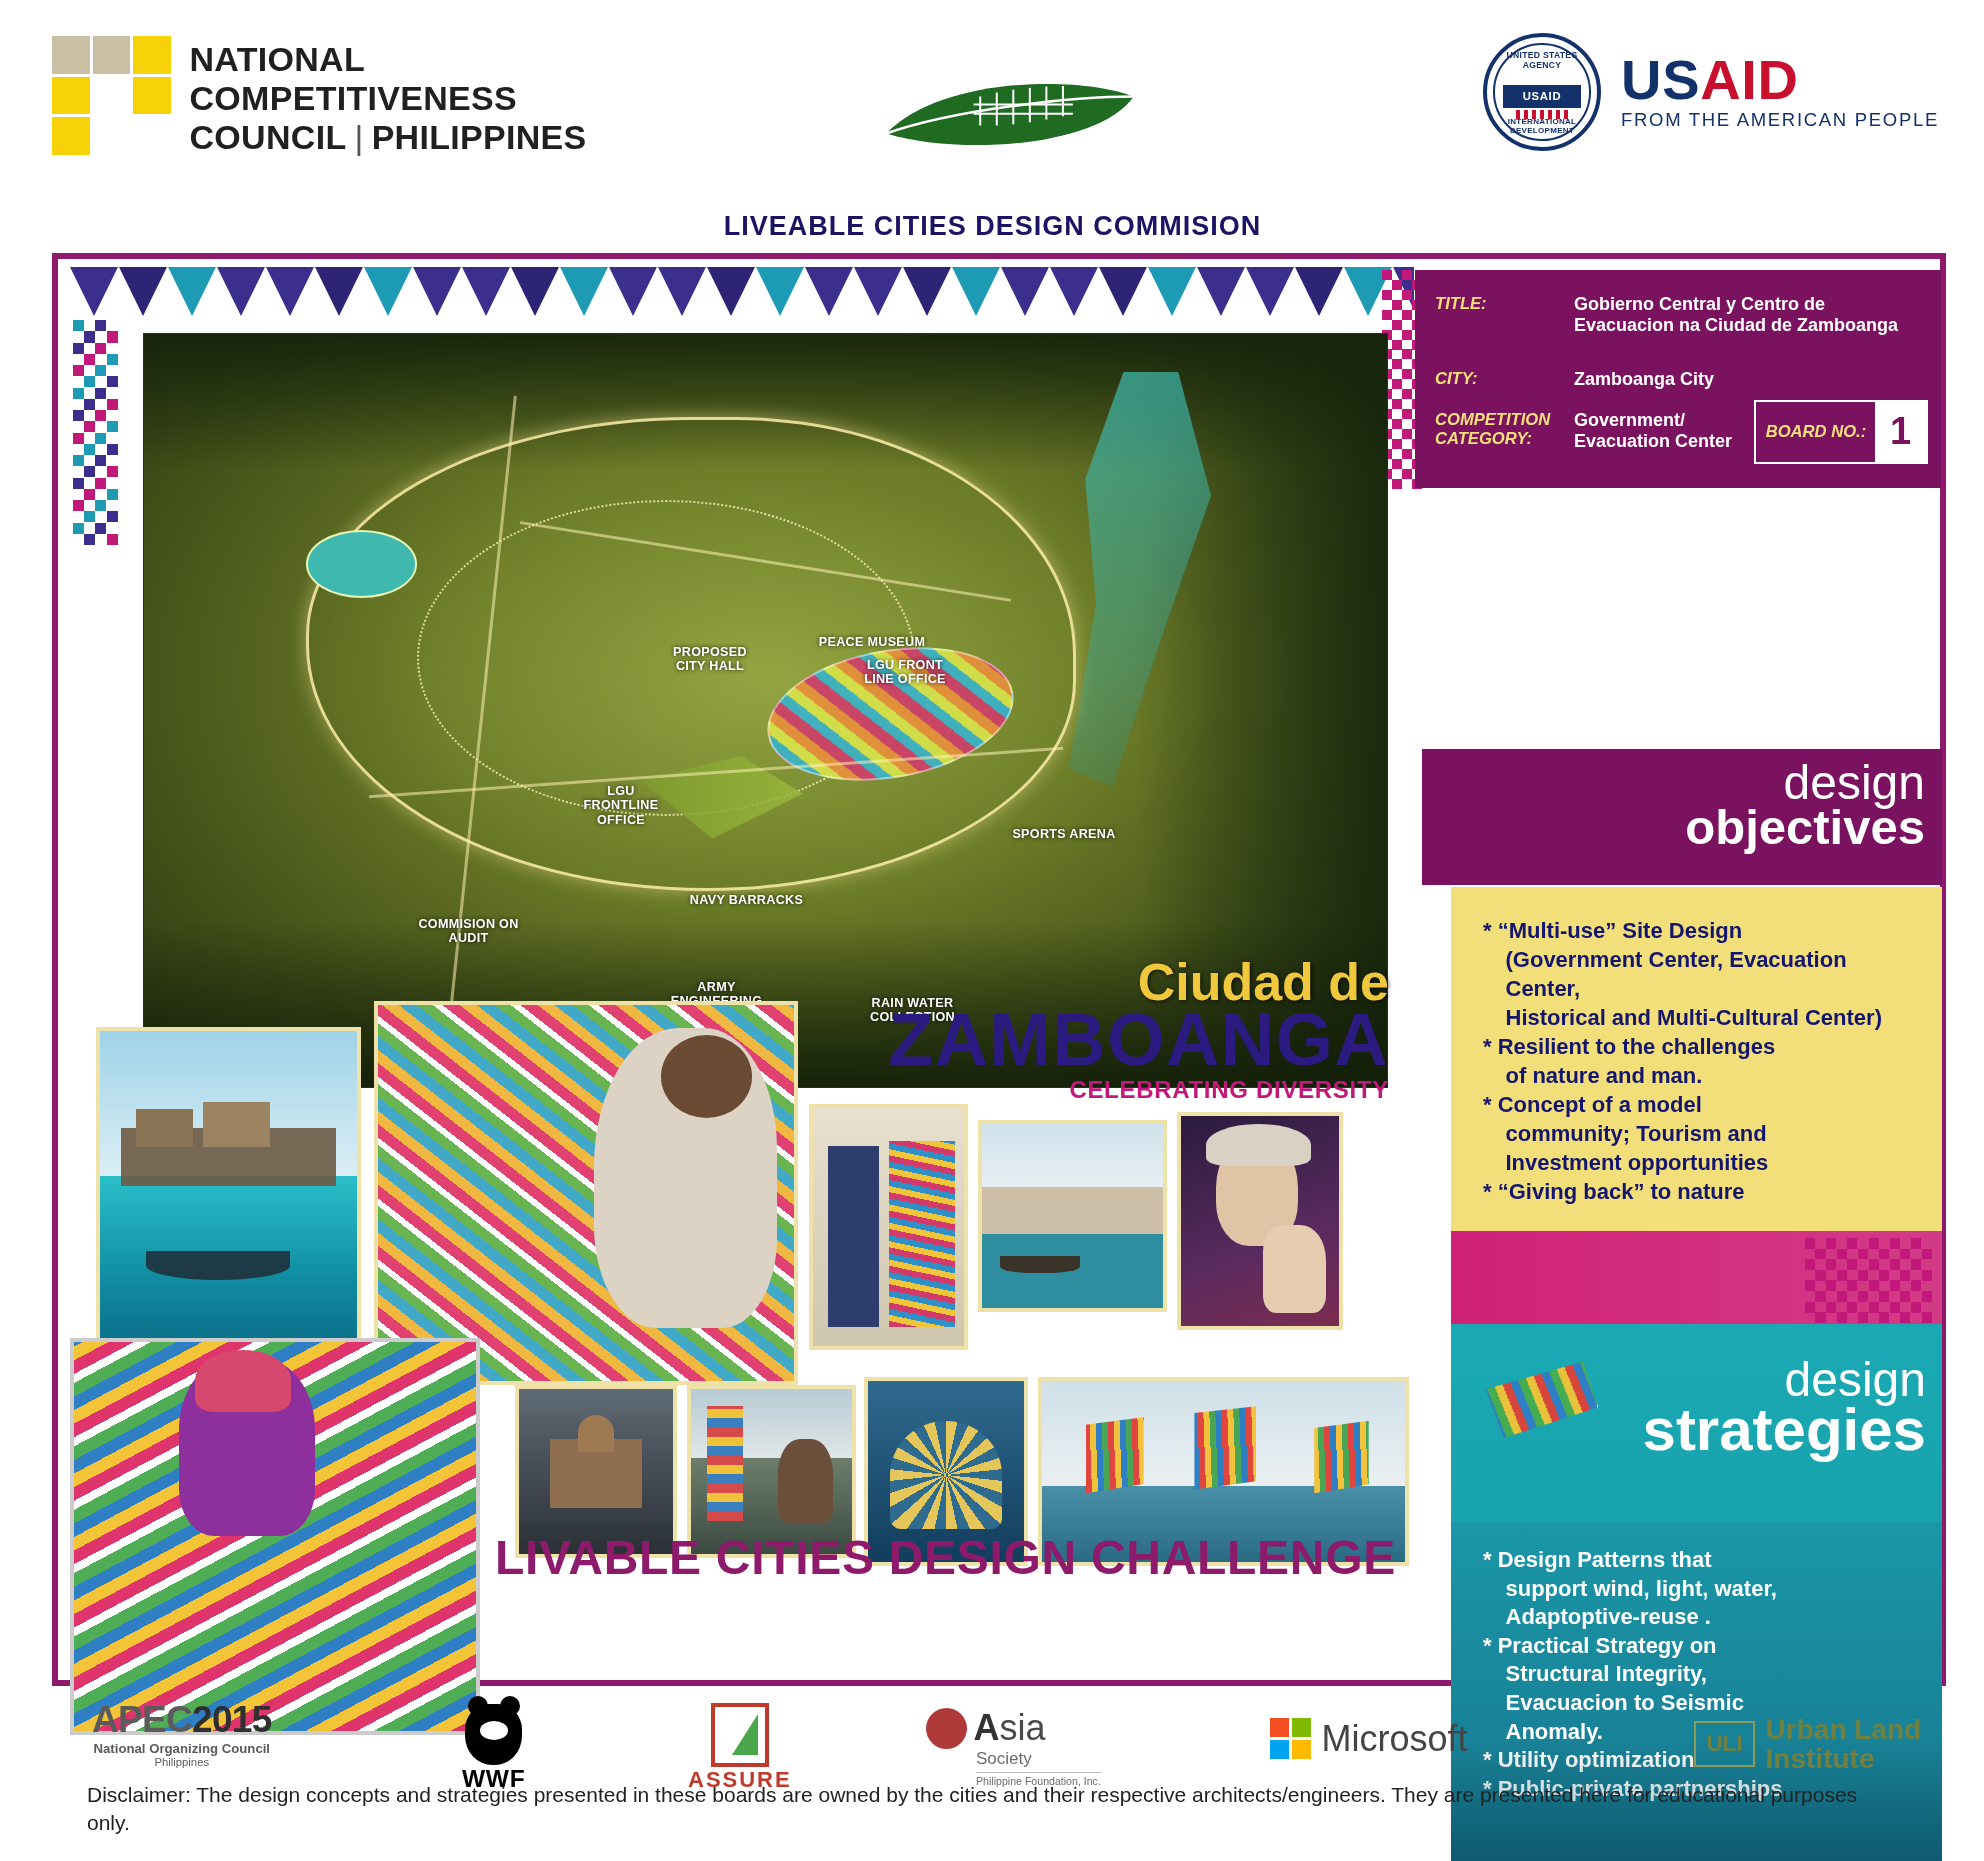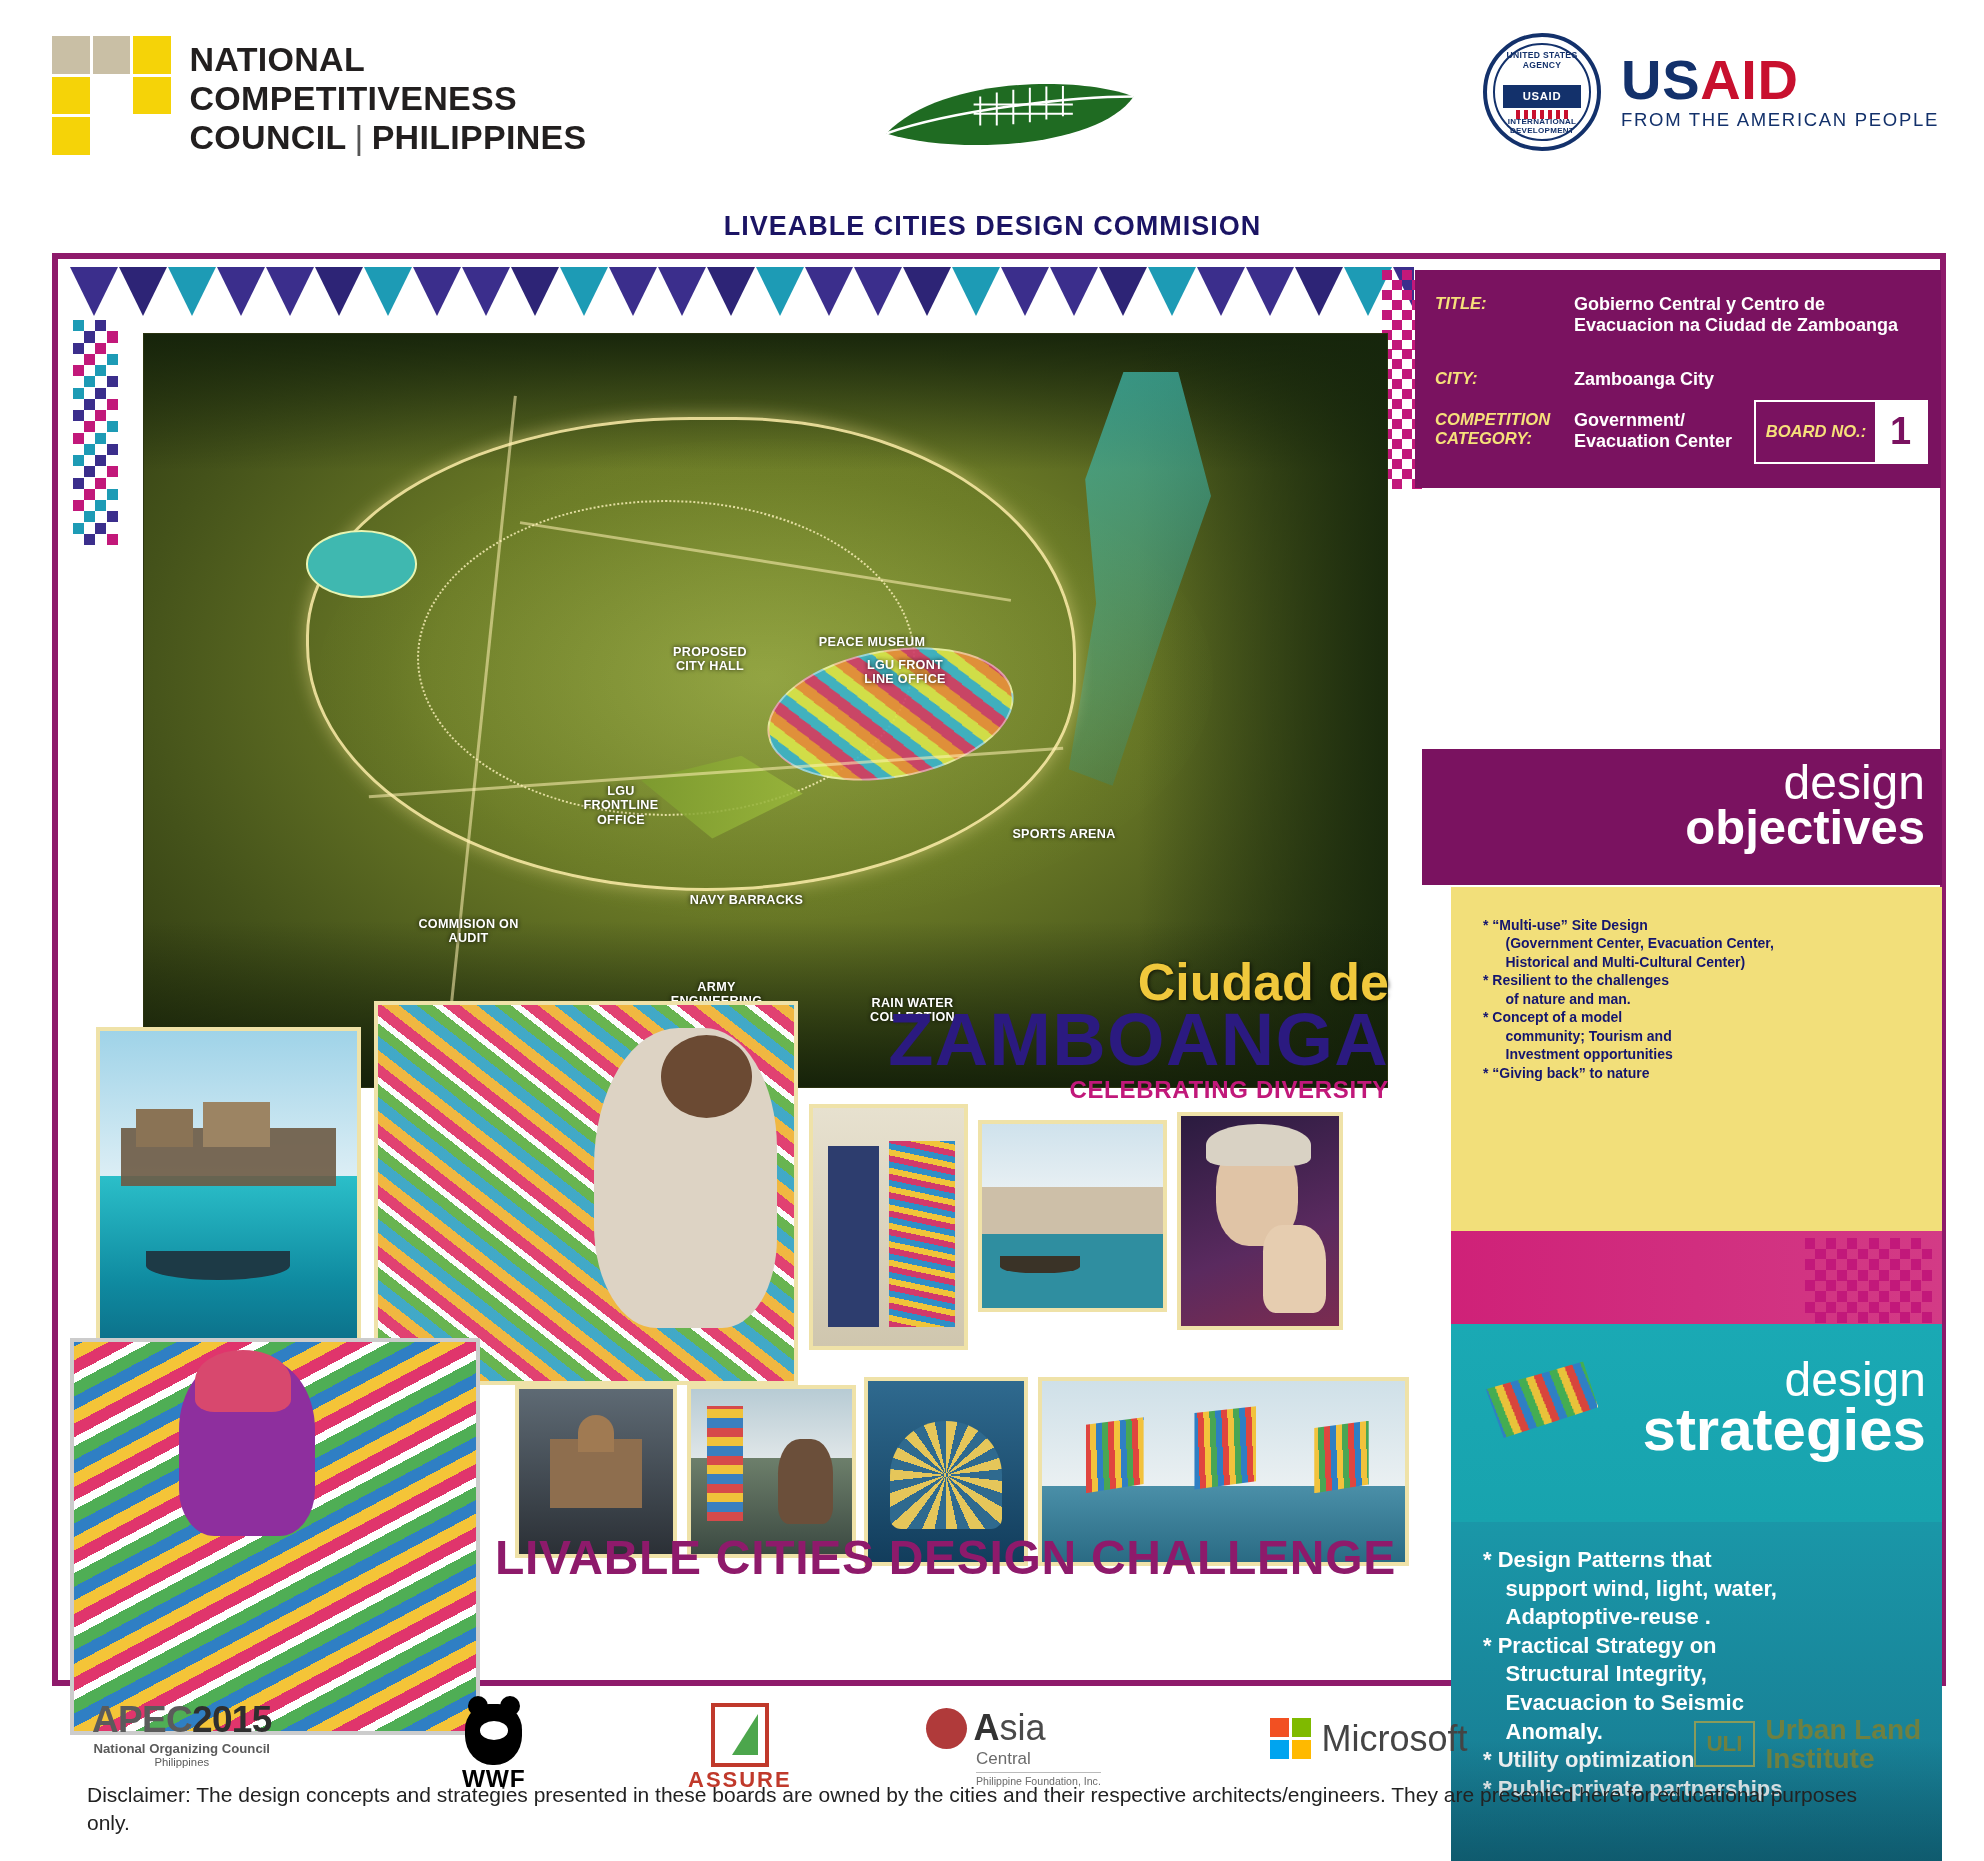--- a/index.html
+++ b/index.html
@@ -257,21 +257,21 @@
     position: absolute; right: 17px; top: 12px; text-align: right;
     color: #ffffff; line-height: .92;
   }
   .obj-header .big .l1 { font-size: 48px; }
   .obj-header .big .l2 { font-size: 49px; font-weight: bold; }
 
   .obj-body {
     position: absolute; left: 1393px; top: 628px; width: 491px; height: 344px;
     background: #f2df7a;
     padding: 29px 30px 0 32px;
-    color: #14156e; font-weight: bold; font-size: 14px; line-height: 1.32;
+    color: #14156e; font-weight: bold; font-size: 22px; line-height: 1.32;
   }
   .obj-body .ind { padding-left: 22.5px; display: block; }
 
   .strat-banner {
     position: absolute; left: 1393px; top: 972px; width: 491px; height: 93px;
     background: linear-gradient(90deg,#cf2178,#d33b86);
   }
   .checker-strat {
     position: absolute; right: 9.3px; top: 979px; width: 126px; height: 83px;
   }
@@ -764,21 +764,21 @@
     <div class="assure-word">ASSURE</div>
   </div>
 
   <div class="sponsor" style="left:874px; top:12px; align-items:flex-start;">
     <div style="display:flex; align-items:center;">
       <div style="width:41px;height:41px;border-radius:50%;background:#b03a3a;margin-right:6.6px;"></div>
       <div class="asia-word">
         <b>A</b><span>sia</span>
       </div>
     </div>
-    <div class="asia-sub" style="margin-left:50px;">Central</div>
+    <div class="asia-sub" style="margin-left:50px;">Society</div>
     <div class="asia-sub2" style="margin-left:50px;">Philippine Foundation, Inc.</div>
   </div>
 
   <div class="sponsor" style="left:1218px; top:22.5px; flex-direction:row; align-items:center;">
     <div class="ms-grid">
       <span style="background:#f25022"></span>
         <span style="background:#7fba00"></span>
       <span style="background:#00a4ef"></span>
         <span style="background:#ffb900"></span>
     </div>

